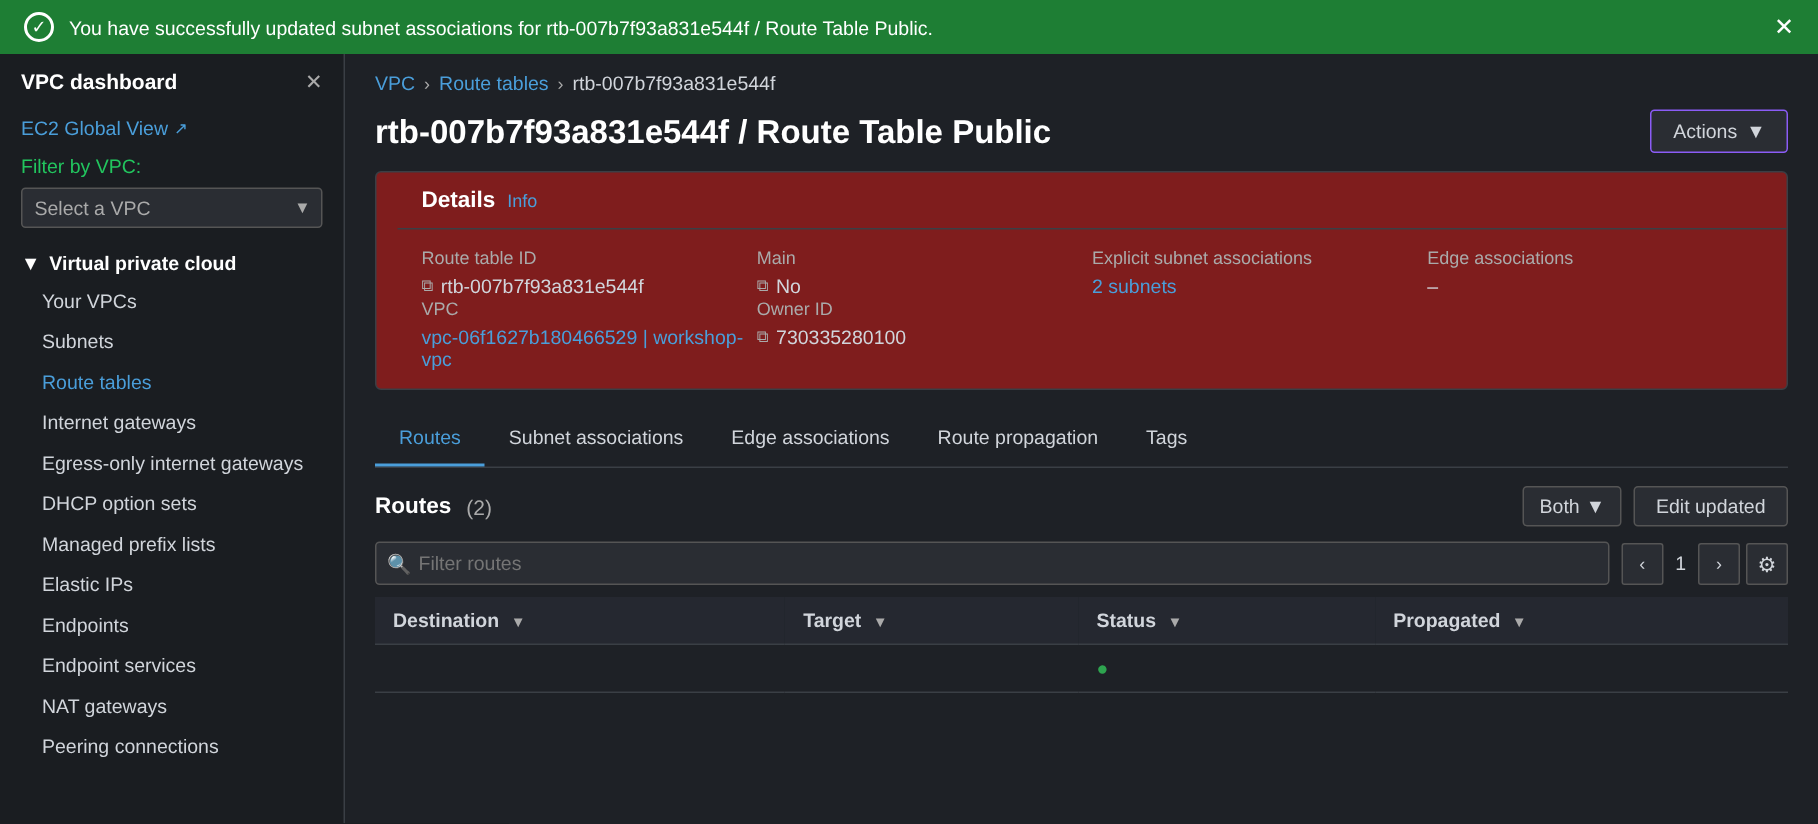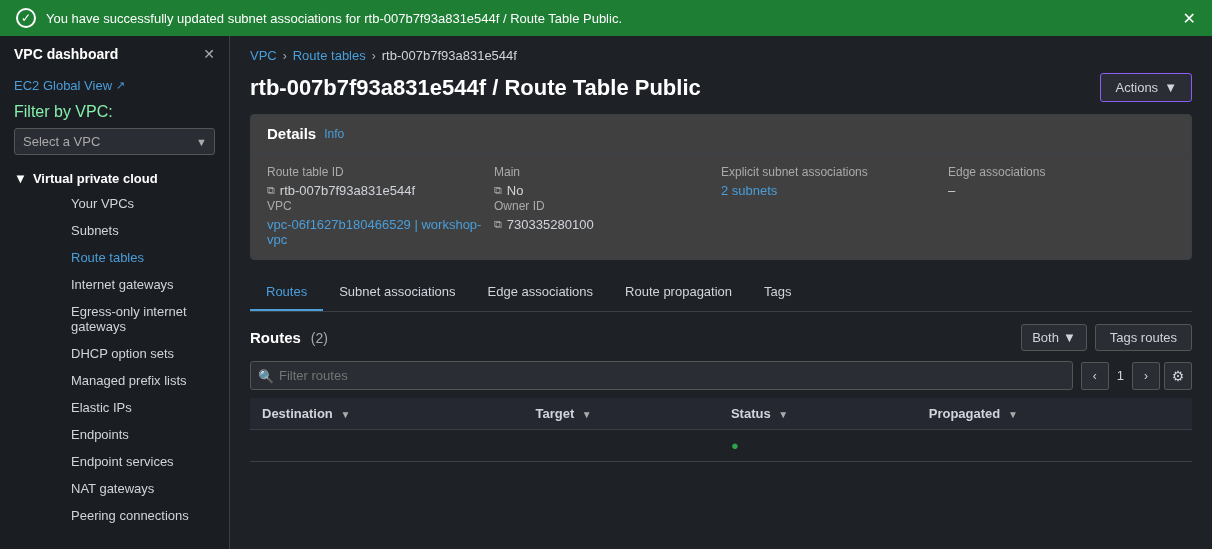--- a/index.html
+++ b/index.html
@@ -78,22 +78,22 @@
       padding: 6px 14px;
       color: #4a9eda;
       cursor: pointer;
       font-size: 13px;
       gap: 4px;
     }
     .sidebar-link .ext-icon { font-size: 11px; }
 
     .filter-label {
       padding: 4px 14px;
-      font-size: 16px;
-      color: #86efac;
+      font-size: 13px;
+      color: #22c55e;
     }
     .vpc-select-wrap {
       position: relative;
       margin: 3px 14px 8px;
     }
     .vpc-select-wrap select {
       width: 100%;
       background: #2a2d33;
       border: 1px solid #555;
       color: #aaa;
@@ -122,21 +122,20 @@
       font-weight: 700;
       color: #fff;
       cursor: pointer;
       gap: 6px;
     }
     .sidebar-nav-item {
       padding: 6px 14px 6px 28px;
       color: #d1d5db;
       cursor: pointer;
       font-size: 13px;
-      margin-left: 43px;
     }
     .sidebar-nav-item.active {
       color: #4a9eda;
     }
 
     
     .main {
       flex: 1;
       background: #1e2126;
       overflow-y: auto;
@@ -188,21 +187,22 @@
       border-radius: 3px;
       cursor: pointer;
       font-size: 13px;
     }
 
     
     .details-card {
       margin: 0 20px 14px;
       border: 1px solid #3a3f45;
       border-radius: 4px;
-      background: #404040;
+      background: #7f1d1d;
+      padding-left: 14px;
     }
     .details-header {
       padding: 10px 16px;
       border-bottom: 1px solid #3a3f45;
       display: flex;
       align-items: center;
       gap: 8px;
     }
     .details-header .title {
       font-size: 15px;
@@ -559,21 +559,21 @@
     <div class="routes-section">
       <div class="routes-header">
         <span class="routes-title">Routes</span>
         <span class="routes-count">(2)</span>
         <div class="routes-actions">
           <button class="both-btn">
             <span>Both</span>
             <span>▼</span>
           </button>
           <button class="edit-routes-btn">
-            <span>Tags routes</span>
+            <span>Edit updated</span>
           </button>
         </div>
       </div>
 
       <div class="filter-row">
         <div class="search-wrap">
           <span class="search-icon">🔍</span>
           <input class="search-input" type="text" placeholder="Filter routes" style="">
         </div>
         <div class="pagination-controls">

